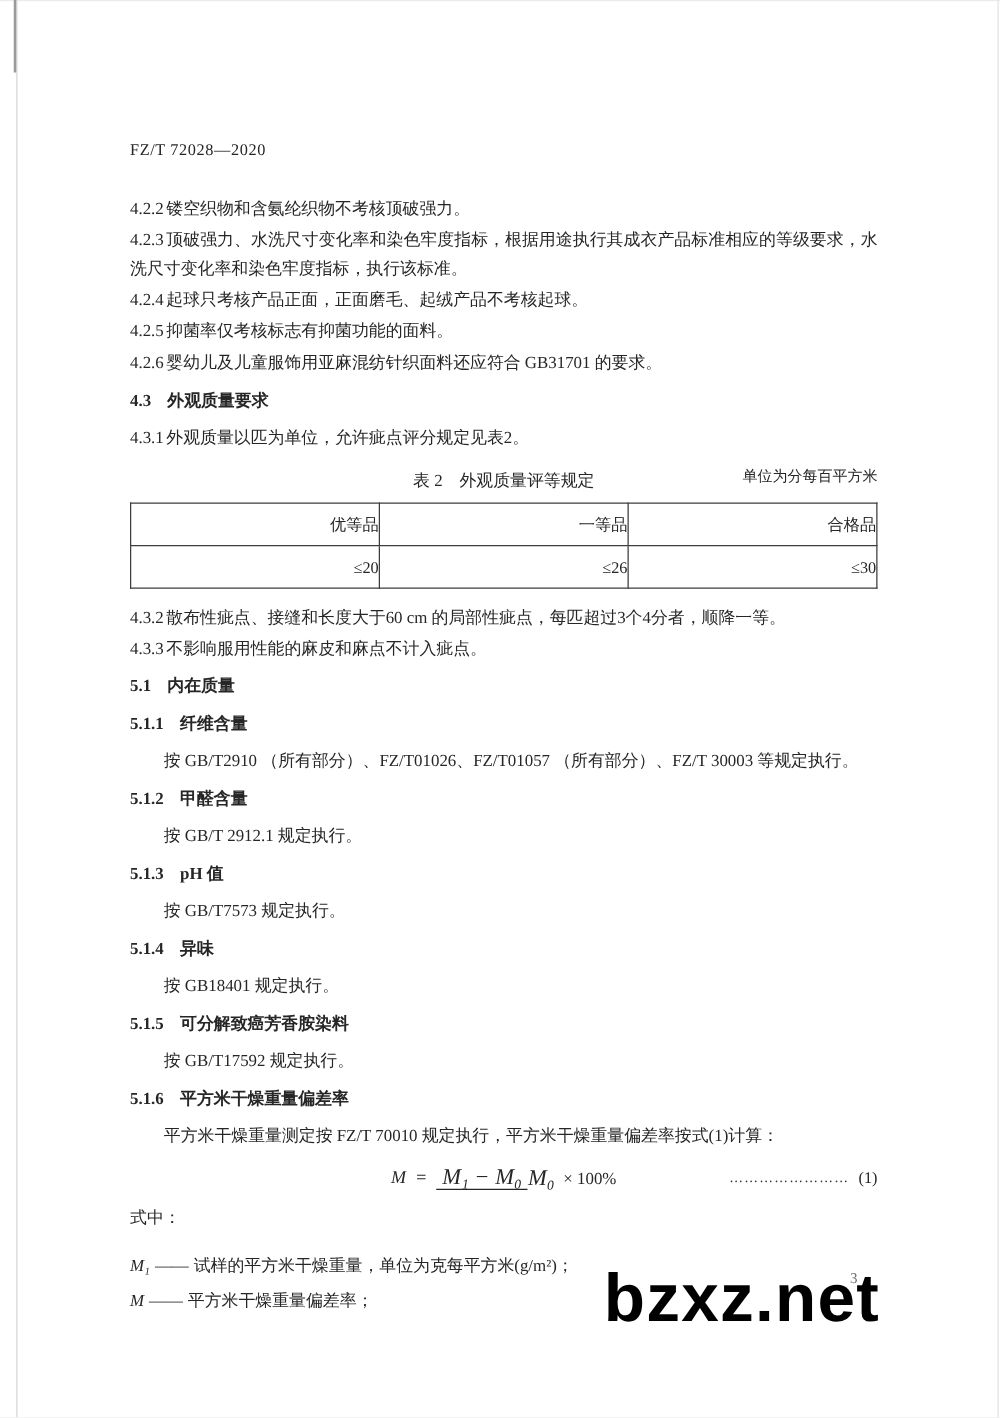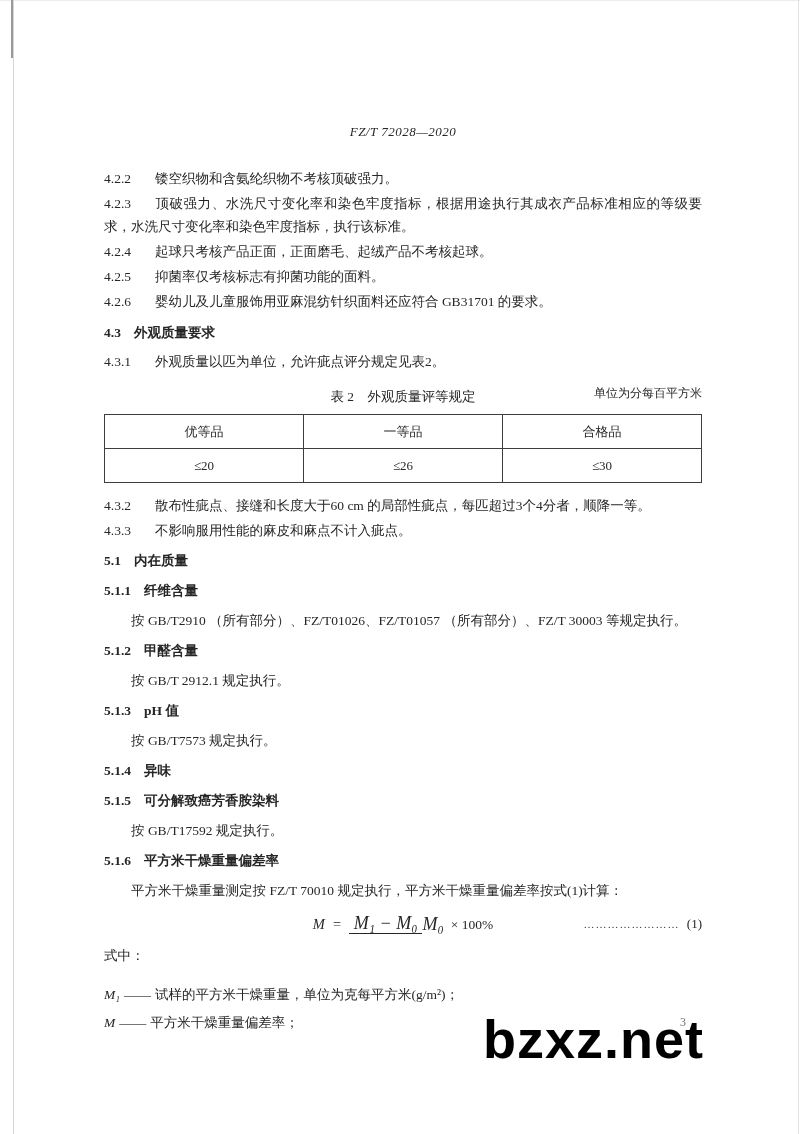--- a/index.html
+++ b/index.html
@@ -16,34 +16,34 @@
   
   .edge-top{position:absolute;left:0;top:0;width:100%;height:1px;background:#ececec;}
   .edge-left{position:absolute;left:13px;top:0;bottom:0;width:1px;background:#d6d6d6;}
   .edge-left-dark{position:absolute;left:11px;top:0;height:58px;width:2px;background:#9a9a9a;}
   .edge-right{position:absolute;right:1px;top:0;bottom:0;width:1px;background:#e2e2e2;}
 
   .content{
     position:absolute;left:104px;top:104px;width:598px;
     font-size:13.5px;line-height:23px;
   }
-  .header{text-align:center;font-size:13px;margin:16px 0 24px 0;letter-spacing:.5px;font-style:italic;}
+  .header{text-align:left;font-size:13px;margin:4px 0 24px 0;letter-spacing:.5px;}
 
   .para{margin:0 0 2px 0;text-align:justify;}
-  .para .num{display:inline-block;margin-right:24px;white-space:nowrap;}
+  .para .num{display:inline-block;margin-right:2px;white-space:nowrap;}
   .h4{font-weight:bold;margin:8px 0 6px 0;}
   .h4 .num{display:inline-block;margin-right:13px;}
 
   
   .tbl-caption{position:relative;margin:12px 0 9px 0;height:20px;}
   .tbl-title{display:block;text-align:center;font-weight:normal;font-size:13.5px;}
   .tbl-unit{position:absolute;right:0;bottom:0;font-size:12px;font-weight:normal;}
   table.tbl{width:100%;border-collapse:collapse;table-layout:fixed;margin:0 0 2px 0;}
   table.tbl td{
-    border:1px solid #3d3d3d;text-align:center;
+    border:1px solid #3d3d3d;text-align:right;
     font-size:13px;padding:5px 0;height:17px;
   }
   .after-table{margin-top:11px;}
 
   
   .h5x{font-weight:bold;margin:7px 0;}
   .h5x .num{display:inline-block;margin-right:13px;}
   .body5{margin:7px 0;padding-left:2em;text-align:justify;}
 
   
@@ -125,20 +125,21 @@
     <p class="h5x"><span class="num">5.1.1</span><span>纤维含量</span></p>
     <p class="body5">按 GB/T2910 （所有部分）、FZ/T01026、FZ/T01057 （所有部分）、FZ/T 30003 等规定执行。</p>
 
     <p class="h5x"><span class="num">5.1.2</span><span>甲醛含量</span></p>
     <p class="body5">按 GB/T 2912.1 规定执行。</p>
 
     <p class="h5x"><span class="num">5.1.3</span><span>pH 值</span></p>
     <p class="body5">按 GB/T7573 规定执行。</p>
 
     <p class="h5x"><span class="num">5.1.4</span><span>异味</span></p>
+    <p class="body5">按 GB18401 规定执行。</p>
 
     <p class="h5x"><span class="num">5.1.5</span><span>可分解致癌芳香胺染料</span></p>
     <p class="body5">按 GB/T17592 规定执行。</p>
 
     <p class="h5x"><span class="num">5.1.6</span><span>平方米干燥重量偏差率</span></p>
     <p class="body5">平方米干燥重量测定按 FZ/T 70010 规定执行，平方米干燥重量偏差率按式(1)计算：</p>
 
     <div class="formula-row">
       <span></span>
       <span class="formula">

